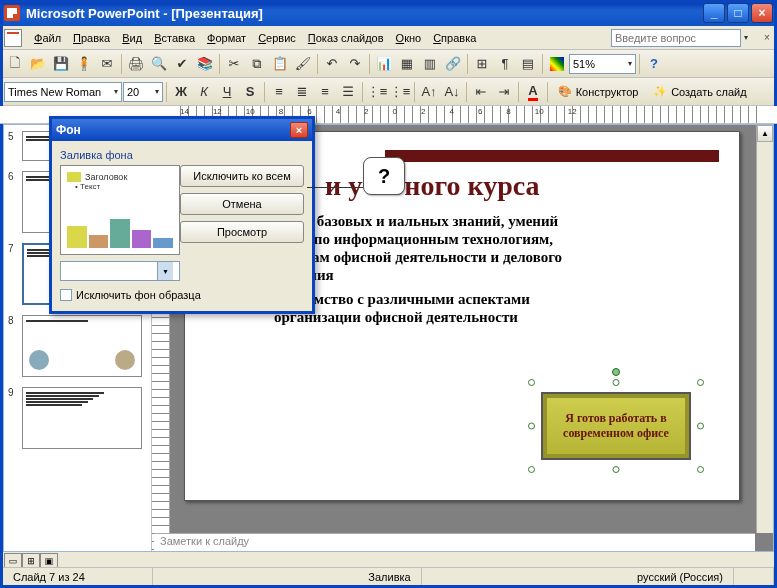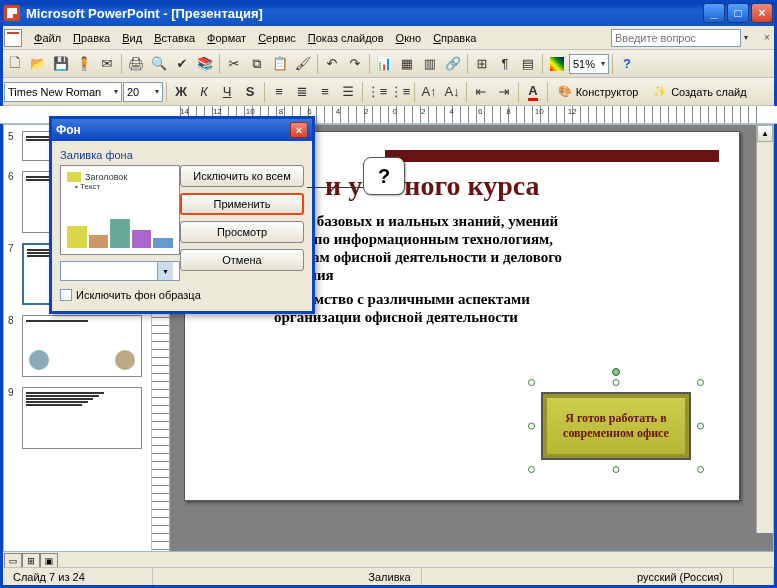--- a/index.html
+++ b/index.html
@@ -163,21 +163,21 @@
   <div class="tbtn">▥</div>
   <div class="tbtn">🔗</div>
   <div class="sep"></div>
   <div class="tbtn">⊞</div>
   <div class="tbtn">¶</div>
   <div class="tbtn">▤</div>
   <div class="sep"></div>
   <div class="tbtn">
       <div class="swatch" style="background:linear-gradient(45deg,red,yellow,green,blue)"></div>
     </div>
-  <div class="combo" style="width:40px">
+  <div class="combo" style="width:67px">
       <span>51%</span>
       <span class="arrow">▾</span>
     </div>
   <div class="sep"></div>
   <div class="tbtn" style="color:#1a5bd0;font-weight:bold">?</div>
 </div>
 
 <div class="toolbar">
   <div class="combo" style="width:118px">
       <span>Times New Roman</span>
@@ -311,20 +311,21 @@
         <div class="handle" style="left:50%;bottom:-3px;transform:translateX(-50%)"></div>
         <div class="handle" style="left:-3px;top:50%;transform:translateY(-50%)"></div>
         <div class="handle" style="right:-3px;top:50%;transform:translateY(-50%)"></div>
       </div>
     </div>
     <div class="vscroll">
       <div class="sbtn">▲</div>
       <div style="flex:1"></div>
     </div>
   </div>
+  <div class="notes"><span>Заметки к слайду</span></div>
 </div>
 
 <div class="viewbtns">
   <div class="vb">▭</div>
   <div class="vb">⊞</div>
   <div class="vb">▣</div>
 </div>
 
 <div class="statusbar">
   <div class="cell" style="width:150px">Слайд 7 из 24</div>
@@ -357,23 +358,22 @@
             <div style="height:30%;background:#69c"></div>
           </div>
         </div>
         <div class="color-combo">
             <div class="sw"></div>
             <div class="ar">▾</div>
           </div>
       </div>
       <div class="btn-col">
         <div class="dlg-btn">Исключить ко всем</div>
-        <div class="dlg-btn hl">Применить</div>
+        <div class="dlg-btn">Отмена</div>
         <div class="dlg-btn">Просмотр</div>
-        <div class="dlg-btn">Отмена</div>
       </div>
     </div>
     <div class="chk-row">
       <div class="chk"></div>
       <span>Исключить фон образца</span>
     </div>
   </div>
 </div>
 
 <div class="tip">

